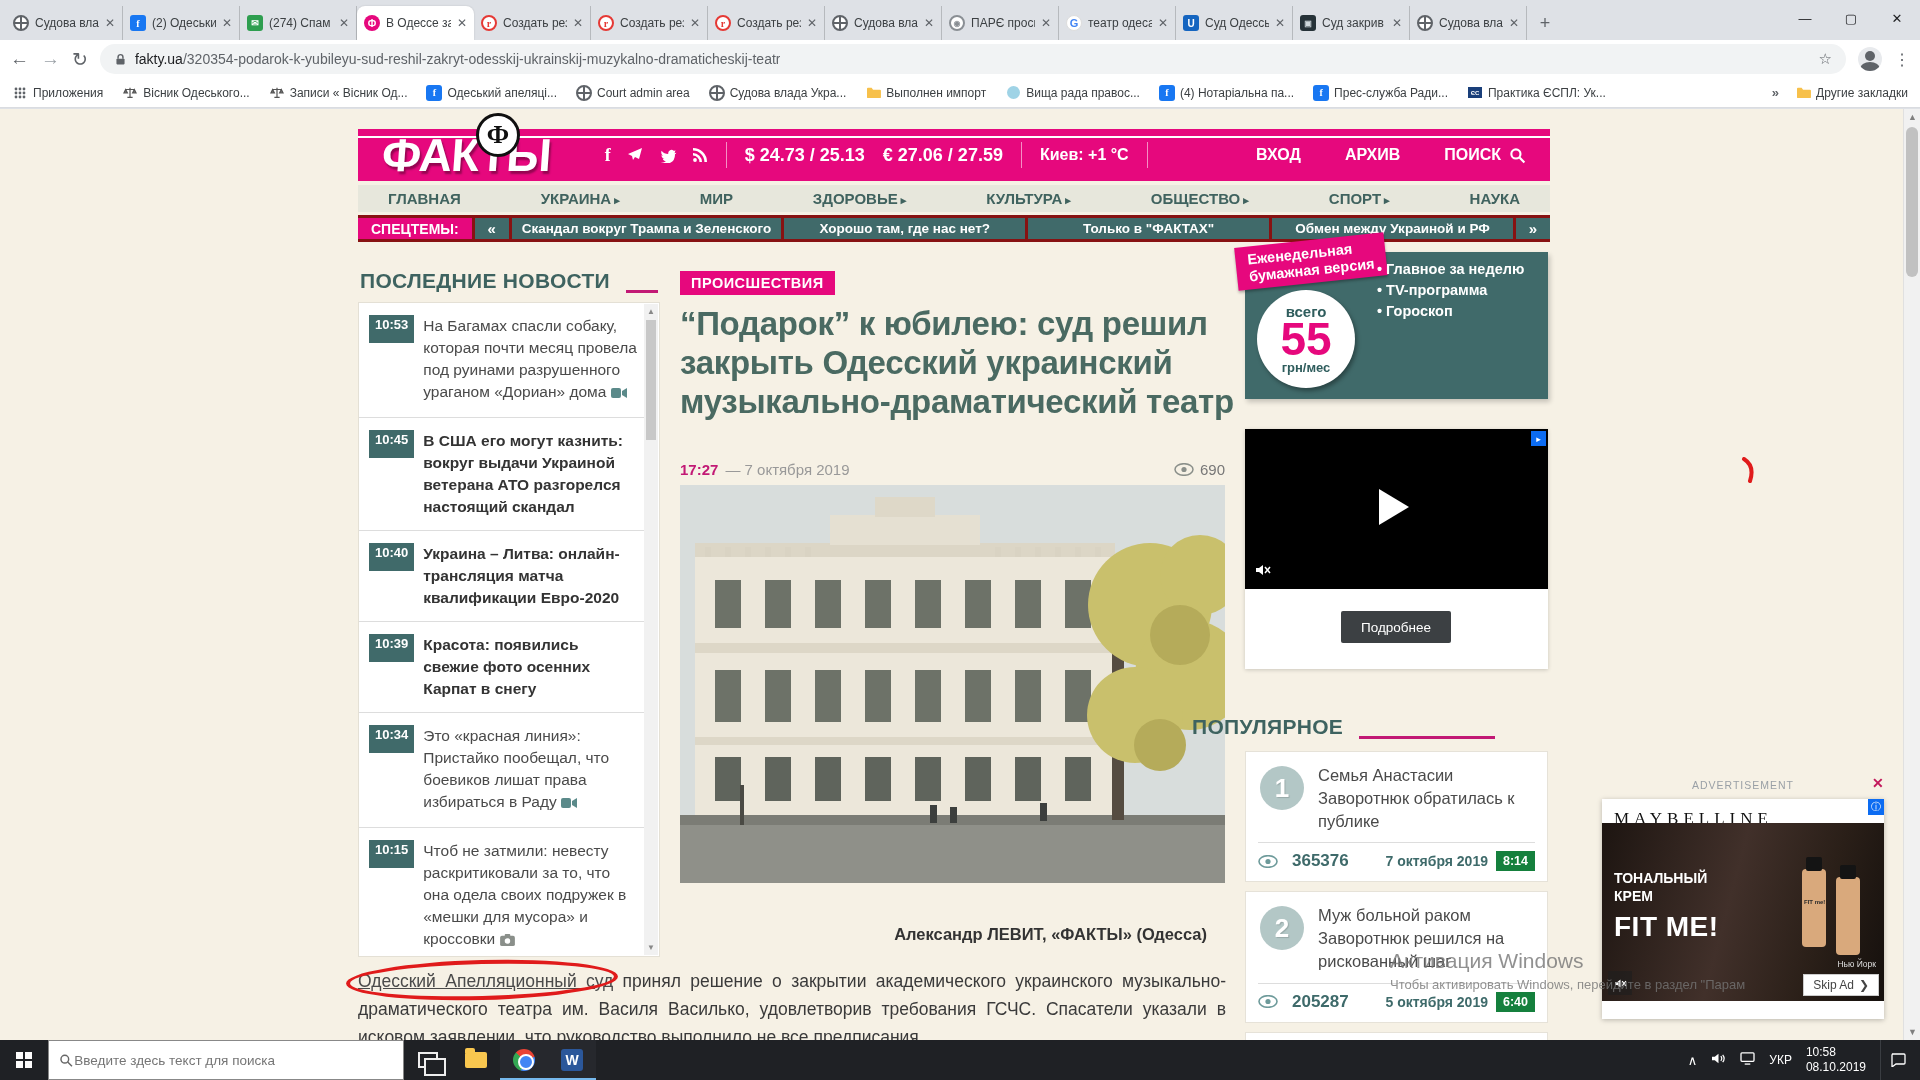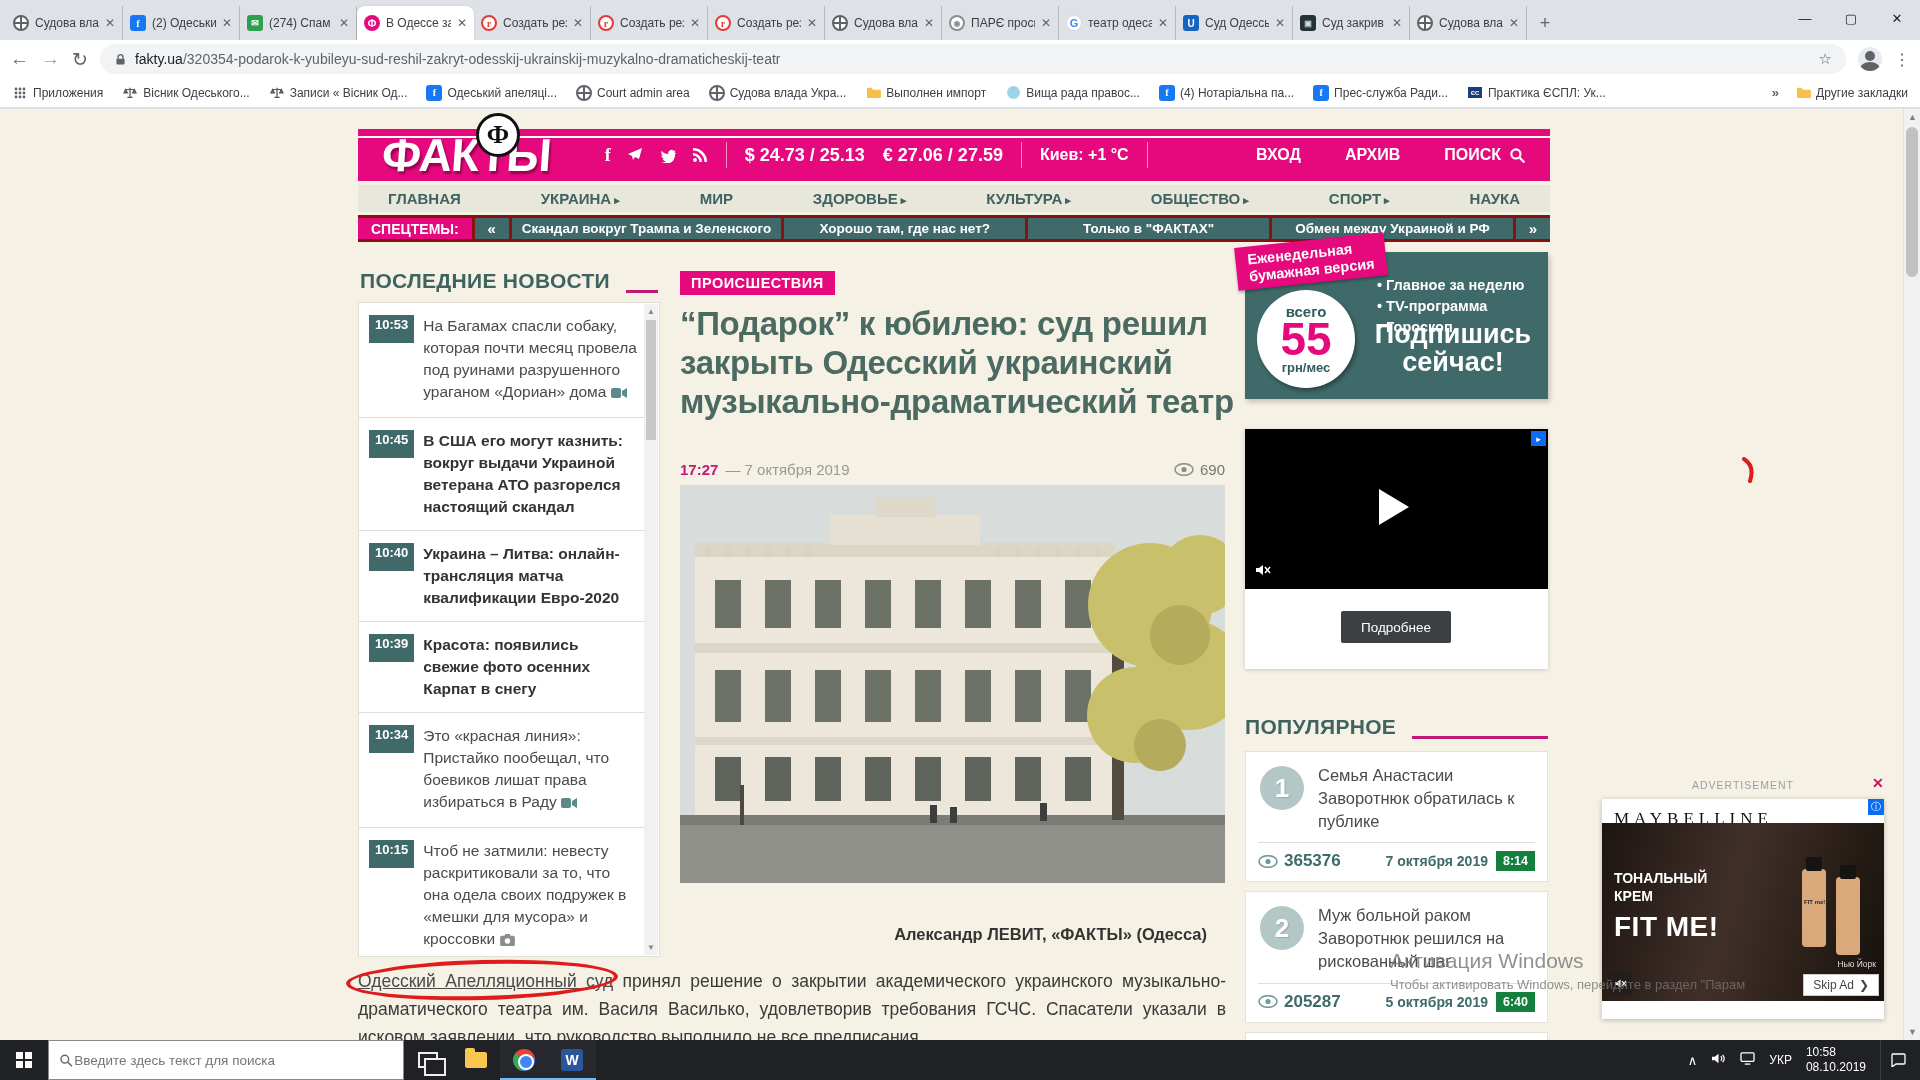--- a/index.html
+++ b/index.html
@@ -98,39 +98,39 @@
   #body .lnk { text-decoration:underline; color:#4a4a4a; }
   #redellipse { position:absolute; left:-12px; top:-7px; width:272px; height:40px; border:4px solid #e01b1b; border-radius:50%; transform:rotate(-1.5deg); }
 
   
   #subscribe { position:absolute; left:1245px; top:143px; width:303px; height:147px; background:#406a6a; box-shadow:2px 3px 5px rgba(0,0,0,.2); }
   #ribbon { position:absolute; left:-9px; top:-12px; background:#e6087d; color:#fff; font-weight:bold; font-size:14.5px; line-height:1.15; padding:5px 12px; transform:rotate(-6deg); box-shadow:0 2px 3px rgba(0,0,0,.3); }
   #pricecircle { position:absolute; left:12px; top:38px; width:98px; height:98px; background:#fff; border-radius:50%; box-shadow:2px 3px 4px rgba(0,0,0,.35); display:flex; flex-direction:column; align-items:center; justify-content:center; }
   #pricecircle .p1 { color:#2f5d5d; font-weight:bold; font-size:15px; }
   #pricecircle .p2 { color:#e6087d; font-weight:900; font-size:46px; line-height:.85; }
   #pricecircle .p3 { color:#2f5d5d; font-weight:bold; font-size:13px; }
-  #subbullets { position:absolute; left:132px; top:23px; color:#fff; font-weight:bold; font-size:14.5px; line-height:1.45; }
+  #subbullets { position:absolute; left:132px; top:7px; color:#fff; font-weight:bold; font-size:14.5px; line-height:1.45; }
   #subbullets div::before { content:"•  "; }
   #subcta { position:absolute; left:118px; top:68px; width:180px; text-align:center; color:#fff; font-weight:900; font-size:27px; line-height:1.05; }
 
   #videoad { position:absolute; left:1245px; top:320px; width:303px; height:240px; background:#fff; box-shadow:0 1px 4px rgba(0,0,0,.18); }
   #vbox { position:absolute; left:0; top:0; width:303px; height:160px; background:#000; }
   #vplay { position:absolute; left:134px; top:60px; width:0; height:0; border-left:30px solid #fff; border-top:18px solid transparent; border-bottom:18px solid transparent; }
   #vmute { position:absolute; left:10px; bottom:8px; }
   #vchoice { position:absolute; right:2px; top:2px; width:15px; height:15px; background:#0c6cf2; color:#fff; font-size:9px; display:flex; align-items:center; justify-content:center; }
   #vbtn { position:absolute; left:96px; top:182px; width:110px; height:32px; background:#3c4043; color:#fff; font-size:13.5px; display:flex; align-items:center; justify-content:center; border-radius:2px; }
 
-  #pop-head { left:1245px; top:606px; width:303px; }
+  #pop-head { left:1192px; top:606px; width:303px; }
   #pop-list { position:absolute; left:1245px; top:642px; width:303px; height:290px; }
   .pcard { background:#fff; border:1px solid #e6e2d8; padding:12px 12px 10px; margin-bottom:9px; }
   .pnum { float:left; width:44px; height:44px; border-radius:50%; background:#b3c7c6; color:#fff; font-weight:bold; font-size:26px; display:flex; align-items:center; justify-content:center; margin:2px 14px 4px 2px; text-shadow:1px 1px 1px rgba(0,0,0,.15); }
   .ptext { font-size:16.5px; line-height:1.38; color:#4a4a4a; }
   .pdiv { clear:both; border-top:1px solid #ddd; margin:10px 0 8px; }
   .pfoot { display:flex; align-items:center; }
-  .pviews { display:flex; align-items:center; gap:6px; color:#3e6a6a; font-weight:bold; font-size:17px; }
+  .pviews { display:flex; align-items:center; gap:14px; color:#3e6a6a; font-weight:bold; font-size:17px; }
   .pdate { margin-left:auto; color:#3e6a6a; font-weight:bold; font-size:14px; }
   .pdur { background:#15803d; color:#fff; font-weight:bold; font-size:12.5px; padding:3px 7px; margin-left:8px; }
 
   
   #adlabel { position:absolute; left:1602px; top:670px; width:282px; text-align:center; font-size:10.5px; letter-spacing:1px; color:#9aa0a6; }
   #adclose { position:absolute; left:1872px; top:666px; color:#c2185b; font-size:14px; font-weight:bold; }
   #mayad { position:absolute; left:1602px; top:690px; width:282px; height:220px; background:#fff; box-shadow:0 1px 5px rgba(0,0,0,.25); }
   #maybrand { position:absolute; left:0; top:0; width:282px; height:42px; background:#fff; }
   #maybrand .b1 { position:absolute; left:12px; top:10px; font-family:"Liberation Serif",serif; font-size:17px; letter-spacing:5px; color:#111; }
   #maybrand .b2 { position:absolute; right:14px; top:28px; font-size:8px; letter-spacing:3px; color:#111; }
@@ -585,24 +585,20 @@
     <div id="pricecircle">
       <span class="p1">всего</span>
       <span class="p2">55</span>
       <span class="p3">грн/мес</span>
     </div>
     <div id="subbullets">
       <div>Главное за неделю</div>
       <div>TV-программа</div>
       <div>Гороскоп</div>
     </div>
-    <div id="subcta">
-        <div>Подпишись</div>
-        <div>сейчас!</div>
-      </div>
   </div>
 
   <div id="videoad">
     <div id="vbox">
       <span id="vplay"></span>
       <span id="vmute"><svg width="16" height="14" viewBox="0 0 16 14">
             <polygon points="1,5 4,5 8,2 8,12 4,9 1,9" fill="#fff"></polygon>
             <path d="M10 4l5 6M15 4l-5 6" stroke="#fff" stroke-width="1.5"></path>
           </svg></span>
       <span id="vchoice">▸</span>

